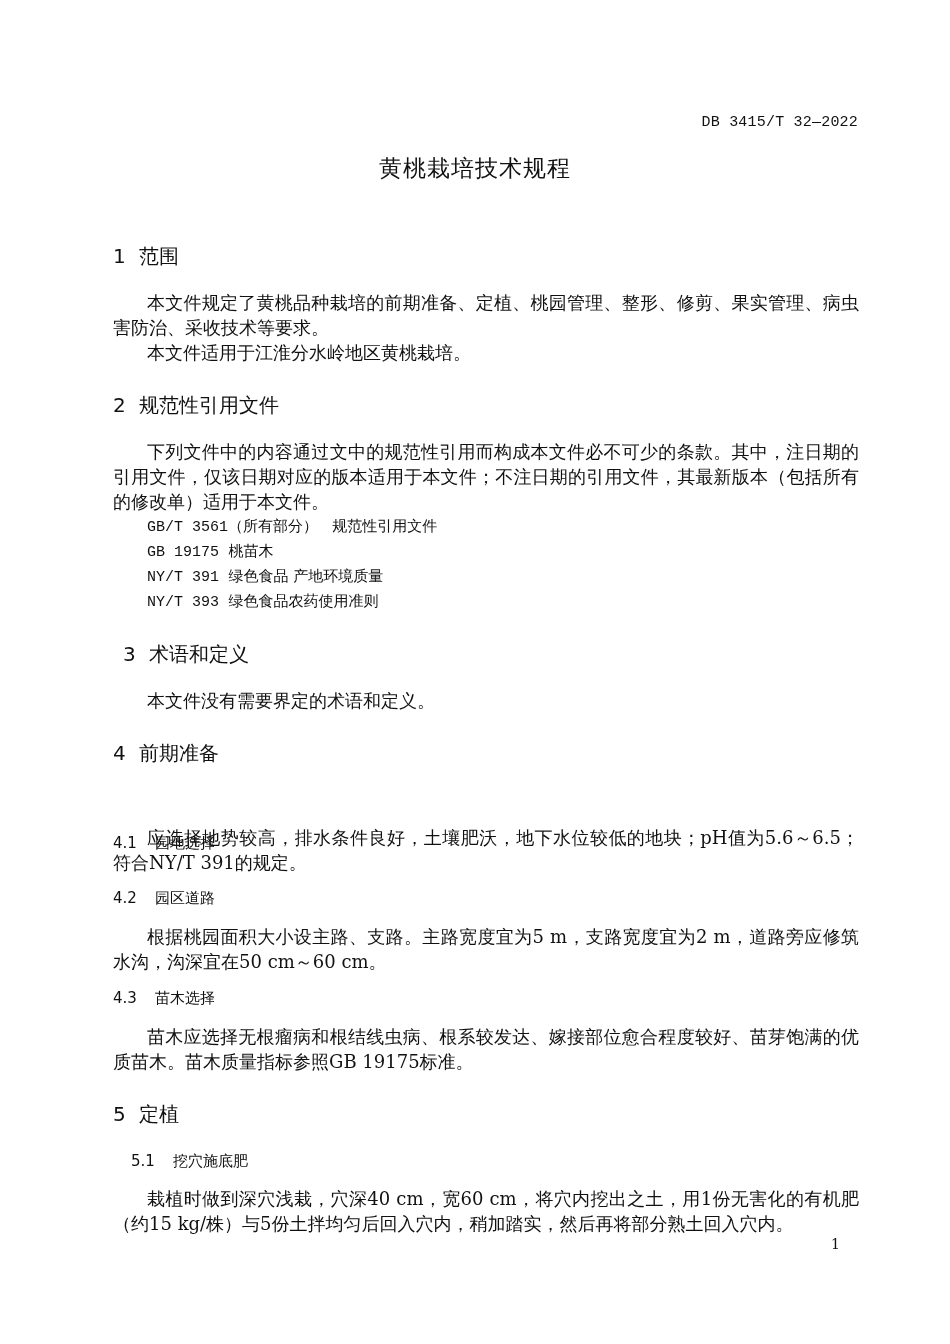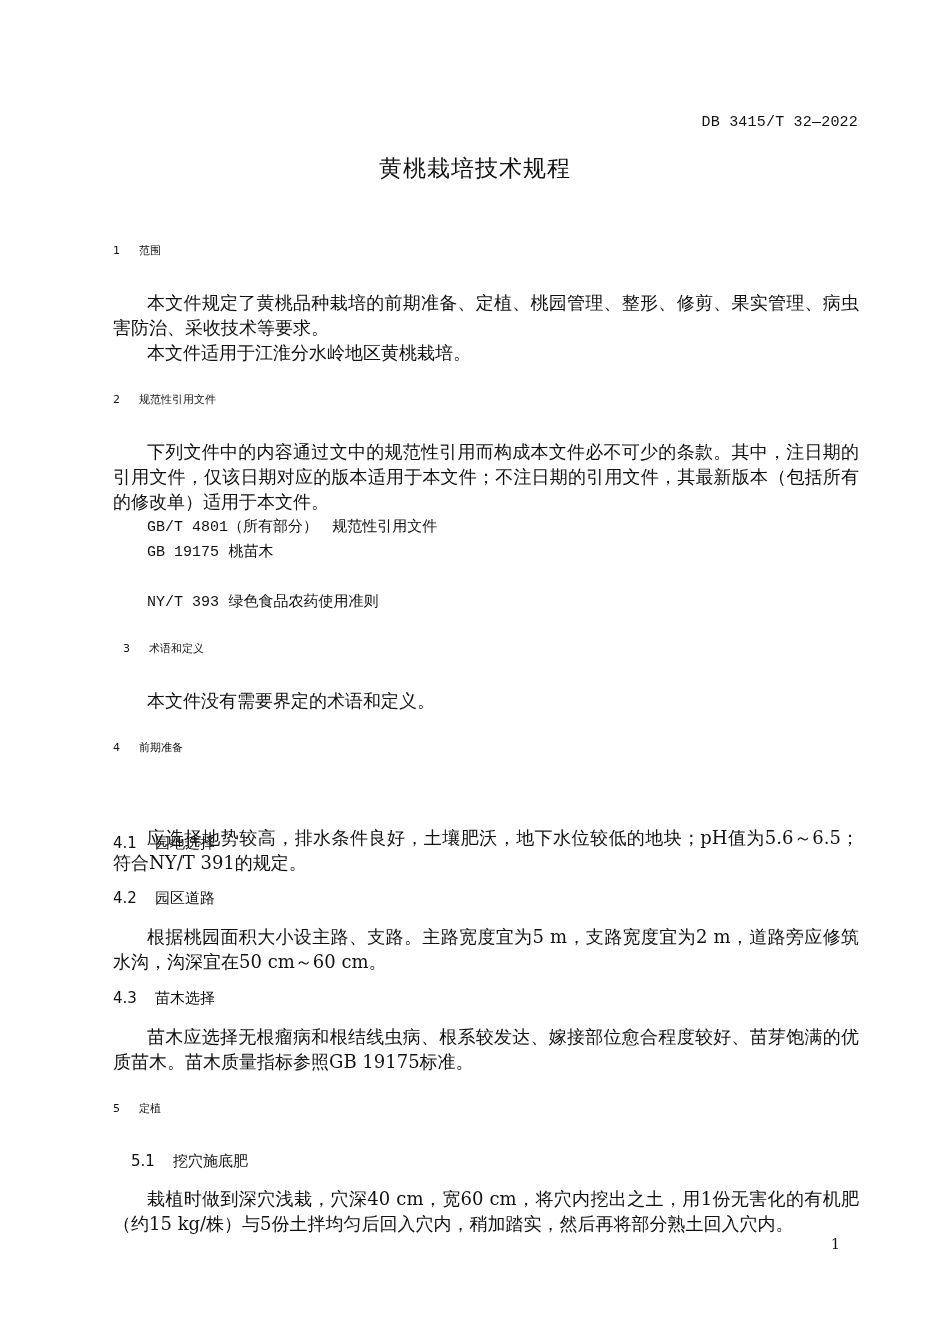--- a/index.html
+++ b/index.html
@@ -3,21 +3,21 @@
 <meta charset="utf-8">
 <style>
   html, body { margin: 0; padding: 0; background: #ffffff; }
   body { width: 950px; height: 1344px; position: relative; overflow: hidden;
          font-family: "DejaVu Serif", "Liberation Serif", serif; color: #111; }
   .page { position: absolute; left: 0; top: 0; width: 950px; height: 1344px; }
   .doc-code { position: absolute; right: 92px; top: 114px; font-family: "Liberation Mono", "DejaVu Sans Mono", monospace;
               font-size: 15px; letter-spacing: 0.2px; }
   .doc-title { position: absolute; left: 0; width: 950px; top: 153px; text-align: center;
                font-family: "DejaVu Sans", sans-serif; font-size: 23px; letter-spacing: 1px; }
-  .h1 { position: absolute; left: 113px; font-family: "DejaVu Sans", sans-serif; font-size: 11px; }
+  .h1 { position: absolute; left: 113px; font-family: "DejaVu Sans", sans-serif; font-size: 20px; }
   .h1 .num { display: inline-block; width: 26px; }
   .h2 { position: absolute; left: 113px; font-family: "DejaVu Sans", sans-serif; font-size: 15px; }
   .h2 .num { display: inline-block; width: 42px; }
   .para { position: absolute; left: 113px; width: 746px; font-size: 18px; line-height: 25px;
           text-indent: 34px; text-align: justify; }
   .ref { position: absolute; left: 147px; font-size: 15px; line-height: 25px; white-space: pre; }
   .ref .code { font-family: "Liberation Mono", "DejaVu Sans Mono", monospace; }
   .page-num { position: absolute; right: 110px; top: 1236px; font-size: 14px; }
 </style>
 </head>
@@ -31,22 +31,23 @@
   <div class="h1" style="top:243px;">
     <span class="num">1</span><span>范围</span>
   </div>
   <div class="para" style="top:290px;">本文件规定了黄桃品种栽培的前期准备、定植、桃园管理、整形、修剪、果实管理、病虫害防治、采收技术等要求。</div>
   <div class="para" style="top:340px;">本文件适用于江淮分水岭地区黄桃栽培。</div>
 
   <div class="h1" style="top:392px;">
     <span class="num">2</span><span>规范性引用文件</span>
   </div>
   <div class="para" style="top:439px;">下列文件中的内容通过文中的规范性引用而构成本文件必不可少的条款。其中，注日期的引用文件，仅该日期对应的版本适用于本文件；不注日期的引用文件，其最新版本（包括所有的修改单）适用于本文件。</div>
-  <div class="ref" style="top:514px;"><span class="code">GB/T 4801</span><span>（所有部分）   规范性引用文件</span></div>
+  <div class="ref" style="top:514px;"><span class="code">GB/T 3561</span><span>（所有部分）   规范性引用文件</span></div>
   <div class="ref" style="top:539px;"><span class="code">GB 19175</span><span>  桃苗木</span></div>
+  <div class="ref" style="top:564px;"><span class="code">NY/T 391</span><span>  绿色食品 产地环境质量</span></div>
   <div class="ref" style="top:589px;"><span class="code">NY/T 393</span><span>  绿色食品农药使用准则</span></div>
 
   <div class="h1" style="top:641px;margin-left:10px;">
     <span class="num">3</span><span>术语和定义</span>
   </div>
   <div class="para" style="top:688px;">本文件没有需要界定的术语和定义。</div>
 
   <div class="h1" style="top:740px;">
     <span class="num">4</span><span>前期准备</span>
   </div>

